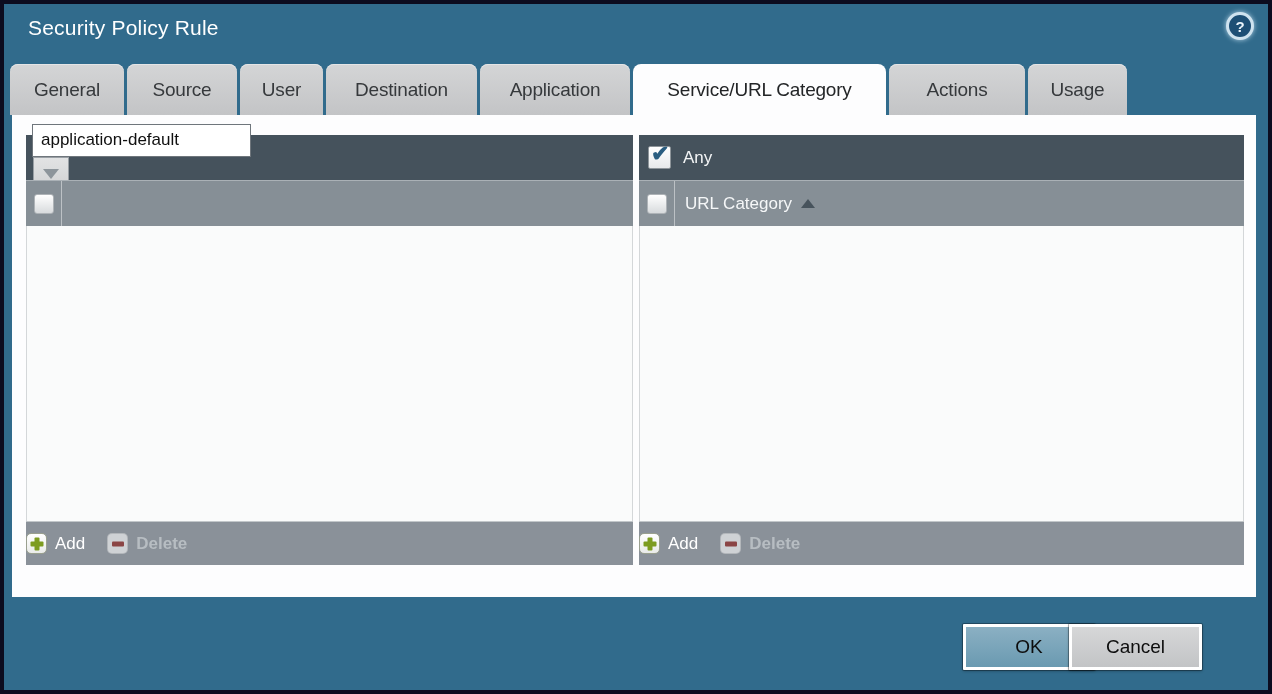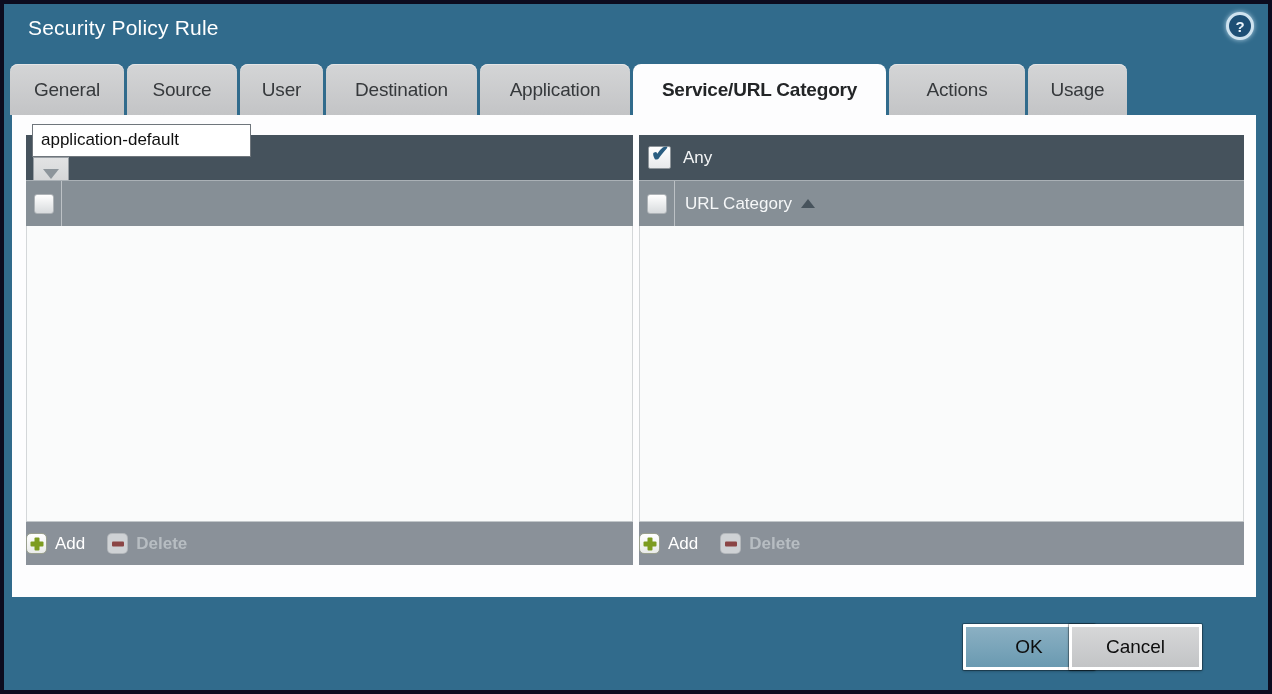--- a/index.html
+++ b/index.html
@@ -19,21 +19,21 @@
           color:#eaf4fb; font-size:15px; font-weight:bold;
           display:flex; align-items:center; justify-content:center; cursor:pointer; }
 
   
   .tabs { position:absolute; left:6px; top:60px; display:flex; gap:3px; }
   .tab { height:51px; border-radius:8px 8px 0 0;
          background:linear-gradient(#d4d5d6, #c3c4c6);
          color:#36393c; font-size:19px; letter-spacing:-0.2px;
          display:flex; align-items:center; justify-content:center;
          box-shadow:inset 0 1px 0 #e4e5e6; cursor:pointer; }
-  .tab.active { background:#fdfdfe; color:#232527; box-shadow:none; z-index:3;font-weight:bold; }
+  .tab.active { background:#fdfdfe; color:#232527; box-shadow:none; z-index:3; }
 
   
   .content { position:absolute; left:8px; top:111px; width:1244px; height:482px;
              background:#fdfdfe; z-index:2; }
 
   
   .panel { position:absolute; top:20px; height:430px; display:flex; flex-direction:column; }
   .panel-left  { left:14px;  width:607px; }
   .panel-right { left:627px; width:605px; }
 

